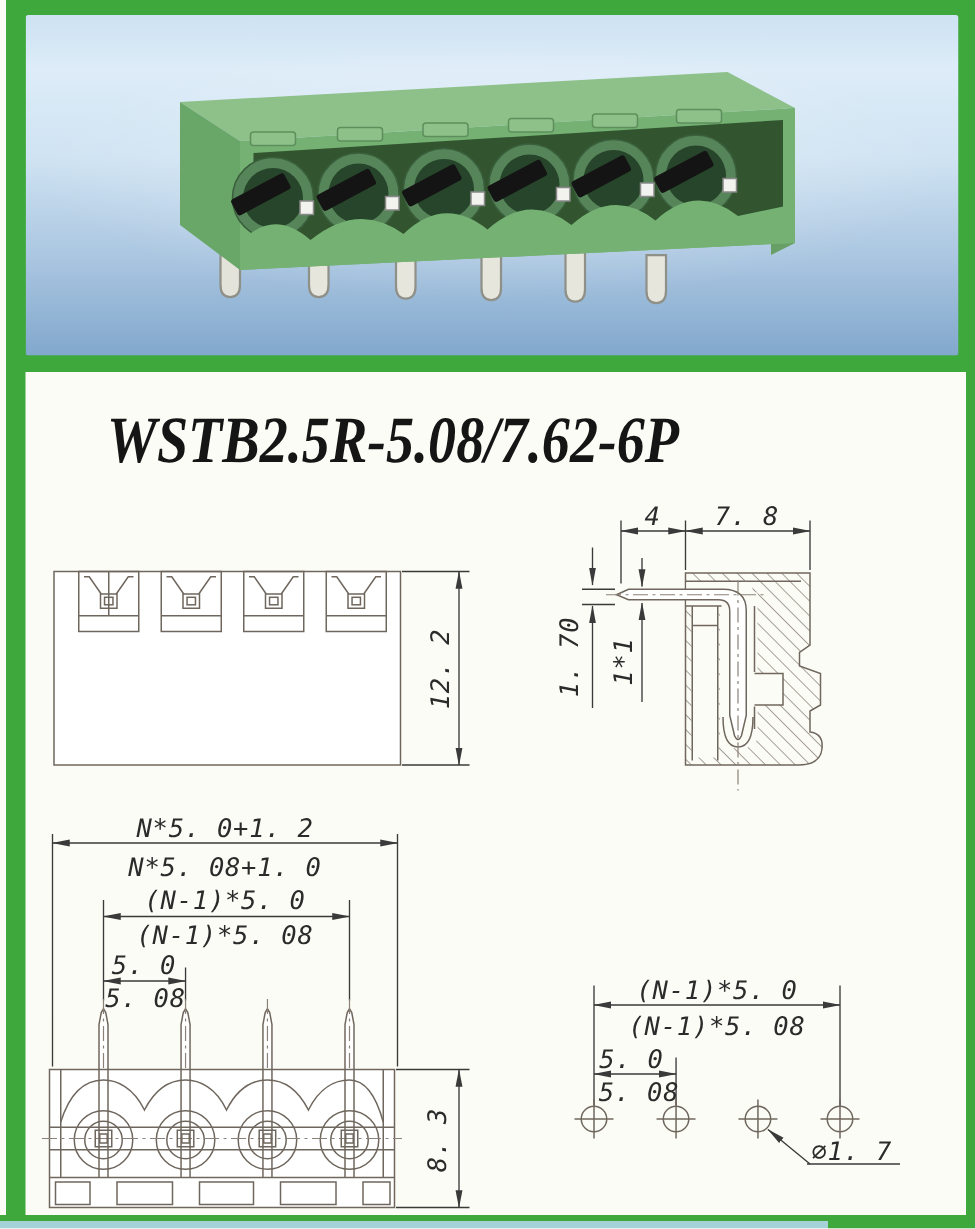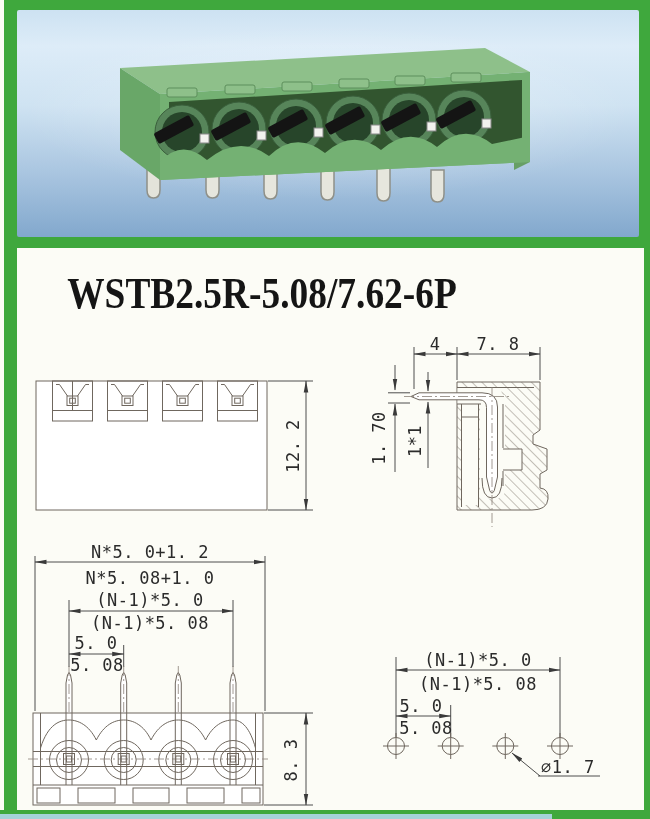--- a/index.html
+++ b/index.html
@@ -1,17 +1,17 @@
 <!DOCTYPE html>
 <html><head>
 <meta charset="utf-8">
 <style>
   html,body{margin:0;padding:0;}
   body{width:650px;height:819px;background:#ffffff;font-family:"DejaVu Sans Mono",monospace;}
-  .page{position:relative;width:650px;height:819px;background:#fcfcf6;overflow:hidden;}
+  .page{position:relative;width:650px;height:819px;background:#fcfcf6;overflow:hidden;font-style:italic;}
 
   
   .left-bar{position:absolute;left:4px;top:0;width:13px;height:814px;background:#3fa83d;}
   .right-bar{position:absolute;left:644px;top:0;width:6px;height:814px;background:#3fa83d;}
   .bottom-line{position:absolute;left:0;top:810px;width:650px;height:4px;background:#3fa83d;}
   .strip-teal{position:absolute;left:0;top:814px;width:552px;height:5px;background:#a5d2d8;}
   .strip-green{position:absolute;left:552px;top:814px;width:98px;height:5px;background:#3fa83d;}
 
   
   .photo-frame{position:absolute;left:4px;top:0;width:645px;height:248px;background:#3fa83d;

